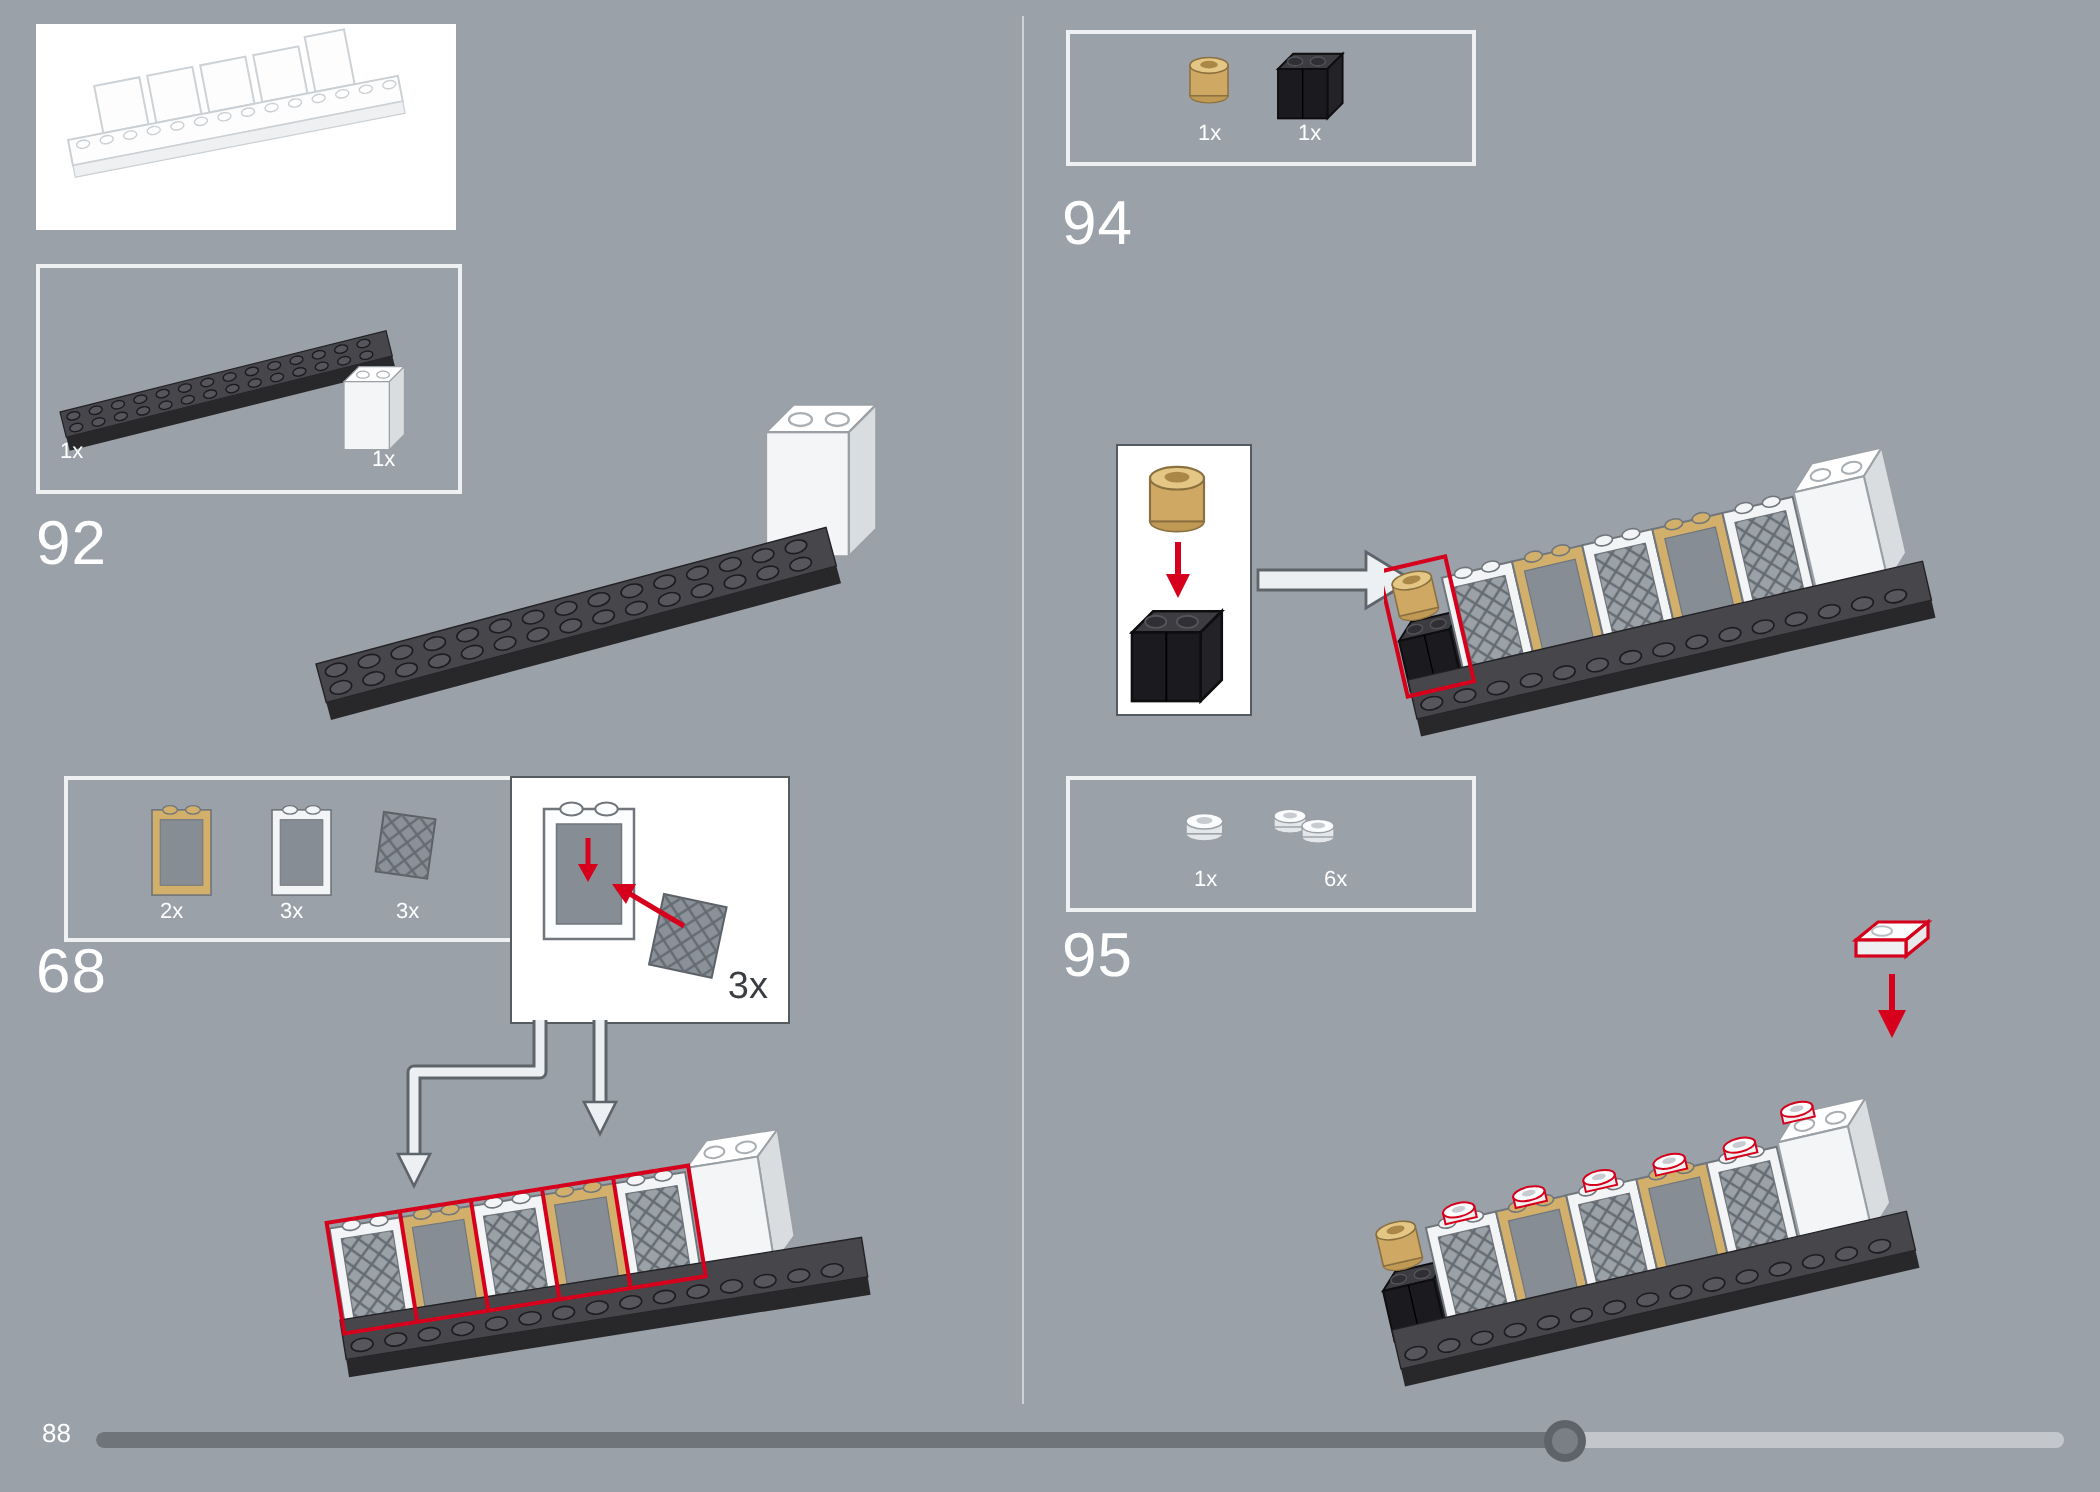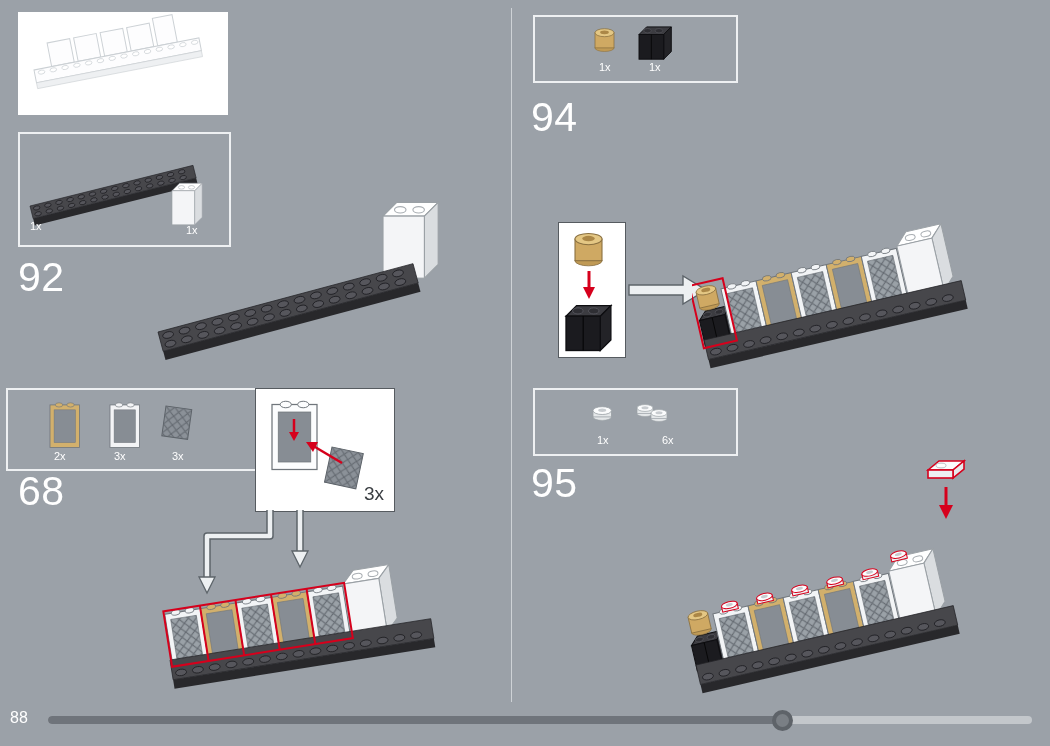--- a/index.html
+++ b/index.html
@@ -3,25 +3,25 @@
 <meta charset="utf-8">
 <style>
   *{margin:0;padding:0;box-sizing:border-box}
   html,body{width:1050px;height:746px;background:#9ba1a8;overflow:hidden;
     font-family:"Liberation Sans","DejaVu Sans",sans-serif;}
   #canvas{position:relative;width:1050px;height:746px;background:#9ba1a8;overflow:hidden}
   .abs{position:absolute}
   .pbox{position:absolute;border:2px solid #eef0f2;background:transparent}
   .wbox{position:absolute;background:#ffffff;border:1.5px solid #565b60}
   .whitefill{position:absolute;background:#ffffff}
-  .stepnum{position:absolute;color:#ffffff;font-size:41px;font-weight:400;letter-spacing:.5px}
+  .stepnum{position:absolute;color:#ffffff;font-size:31px;font-weight:400;letter-spacing:.5px}
   .count{position:absolute;color:#ffffff;font-size:11px}
   .count-dark{position:absolute;color:#3a3e42;font-size:19px}
   .divider{position:absolute;left:511px;top:8px;width:1px;height:694px;background:#ced2d6}
-  .pagenum{position:absolute;left:10px;top:709px;color:#ffffff;font-size:16px}
+  .pagenum{position:absolute;left:21px;top:709px;color:#ffffff;font-size:13px}
   .slider-track{position:absolute;left:48px;top:716px;width:984px;height:8px;border-radius:4px;background:#c3c7cb}
   .slider-fill{position:absolute;left:0;top:0;height:8px;border-radius:4px;background:#6f747b;width:735px}
   .slider-handle{position:absolute;left:772px;top:710px;width:21px;height:21px;border-radius:50%;
     background:#7a7f85;border:4px solid #5e6369}
   svg{display:block}
 </style>
 </head>
 <body>
 
 <div id="canvas">
@@ -188,21 +188,21 @@
         <use href="#studP" x="162" y="14.5"></use>
           <use href="#studP" x="179" y="14.5"></use>
           <use href="#studP" x="196" y="14.5"></use>
         <use href="#studP" x="213" y="14.5"></use>
           <use href="#studP" x="230" y="14.5"></use>
           <use href="#studP" x="247" y="14.5"></use>
       </g>
     </g>
   </svg>
 
-  <div class="pbox" style="left:6px;top:388px;width:253px;height:83px">
+  <div class="pbox" style="left:32px;top:388px;width:253px;height:83px">
     <svg width="209" height="79">
       <use href="#winP" transform="translate(42,10) scale(0.82)" color="#d2b06c"></use>
       <use href="#winP" transform="translate(102,10) scale(0.82)" color="#f3f4f6"></use>
       <g transform="translate(158,16) rotate(8)">
         <rect width="26" height="30" fill="#8b9198" stroke="#5b6167"></rect>
         <rect width="26" height="30" fill="url(#latP)"></rect>
       </g>
     </svg>
     <span class="count" style="left:46px;top:60px">2x</span>
     <span class="count" style="left:106px;top:60px">3x</span>

